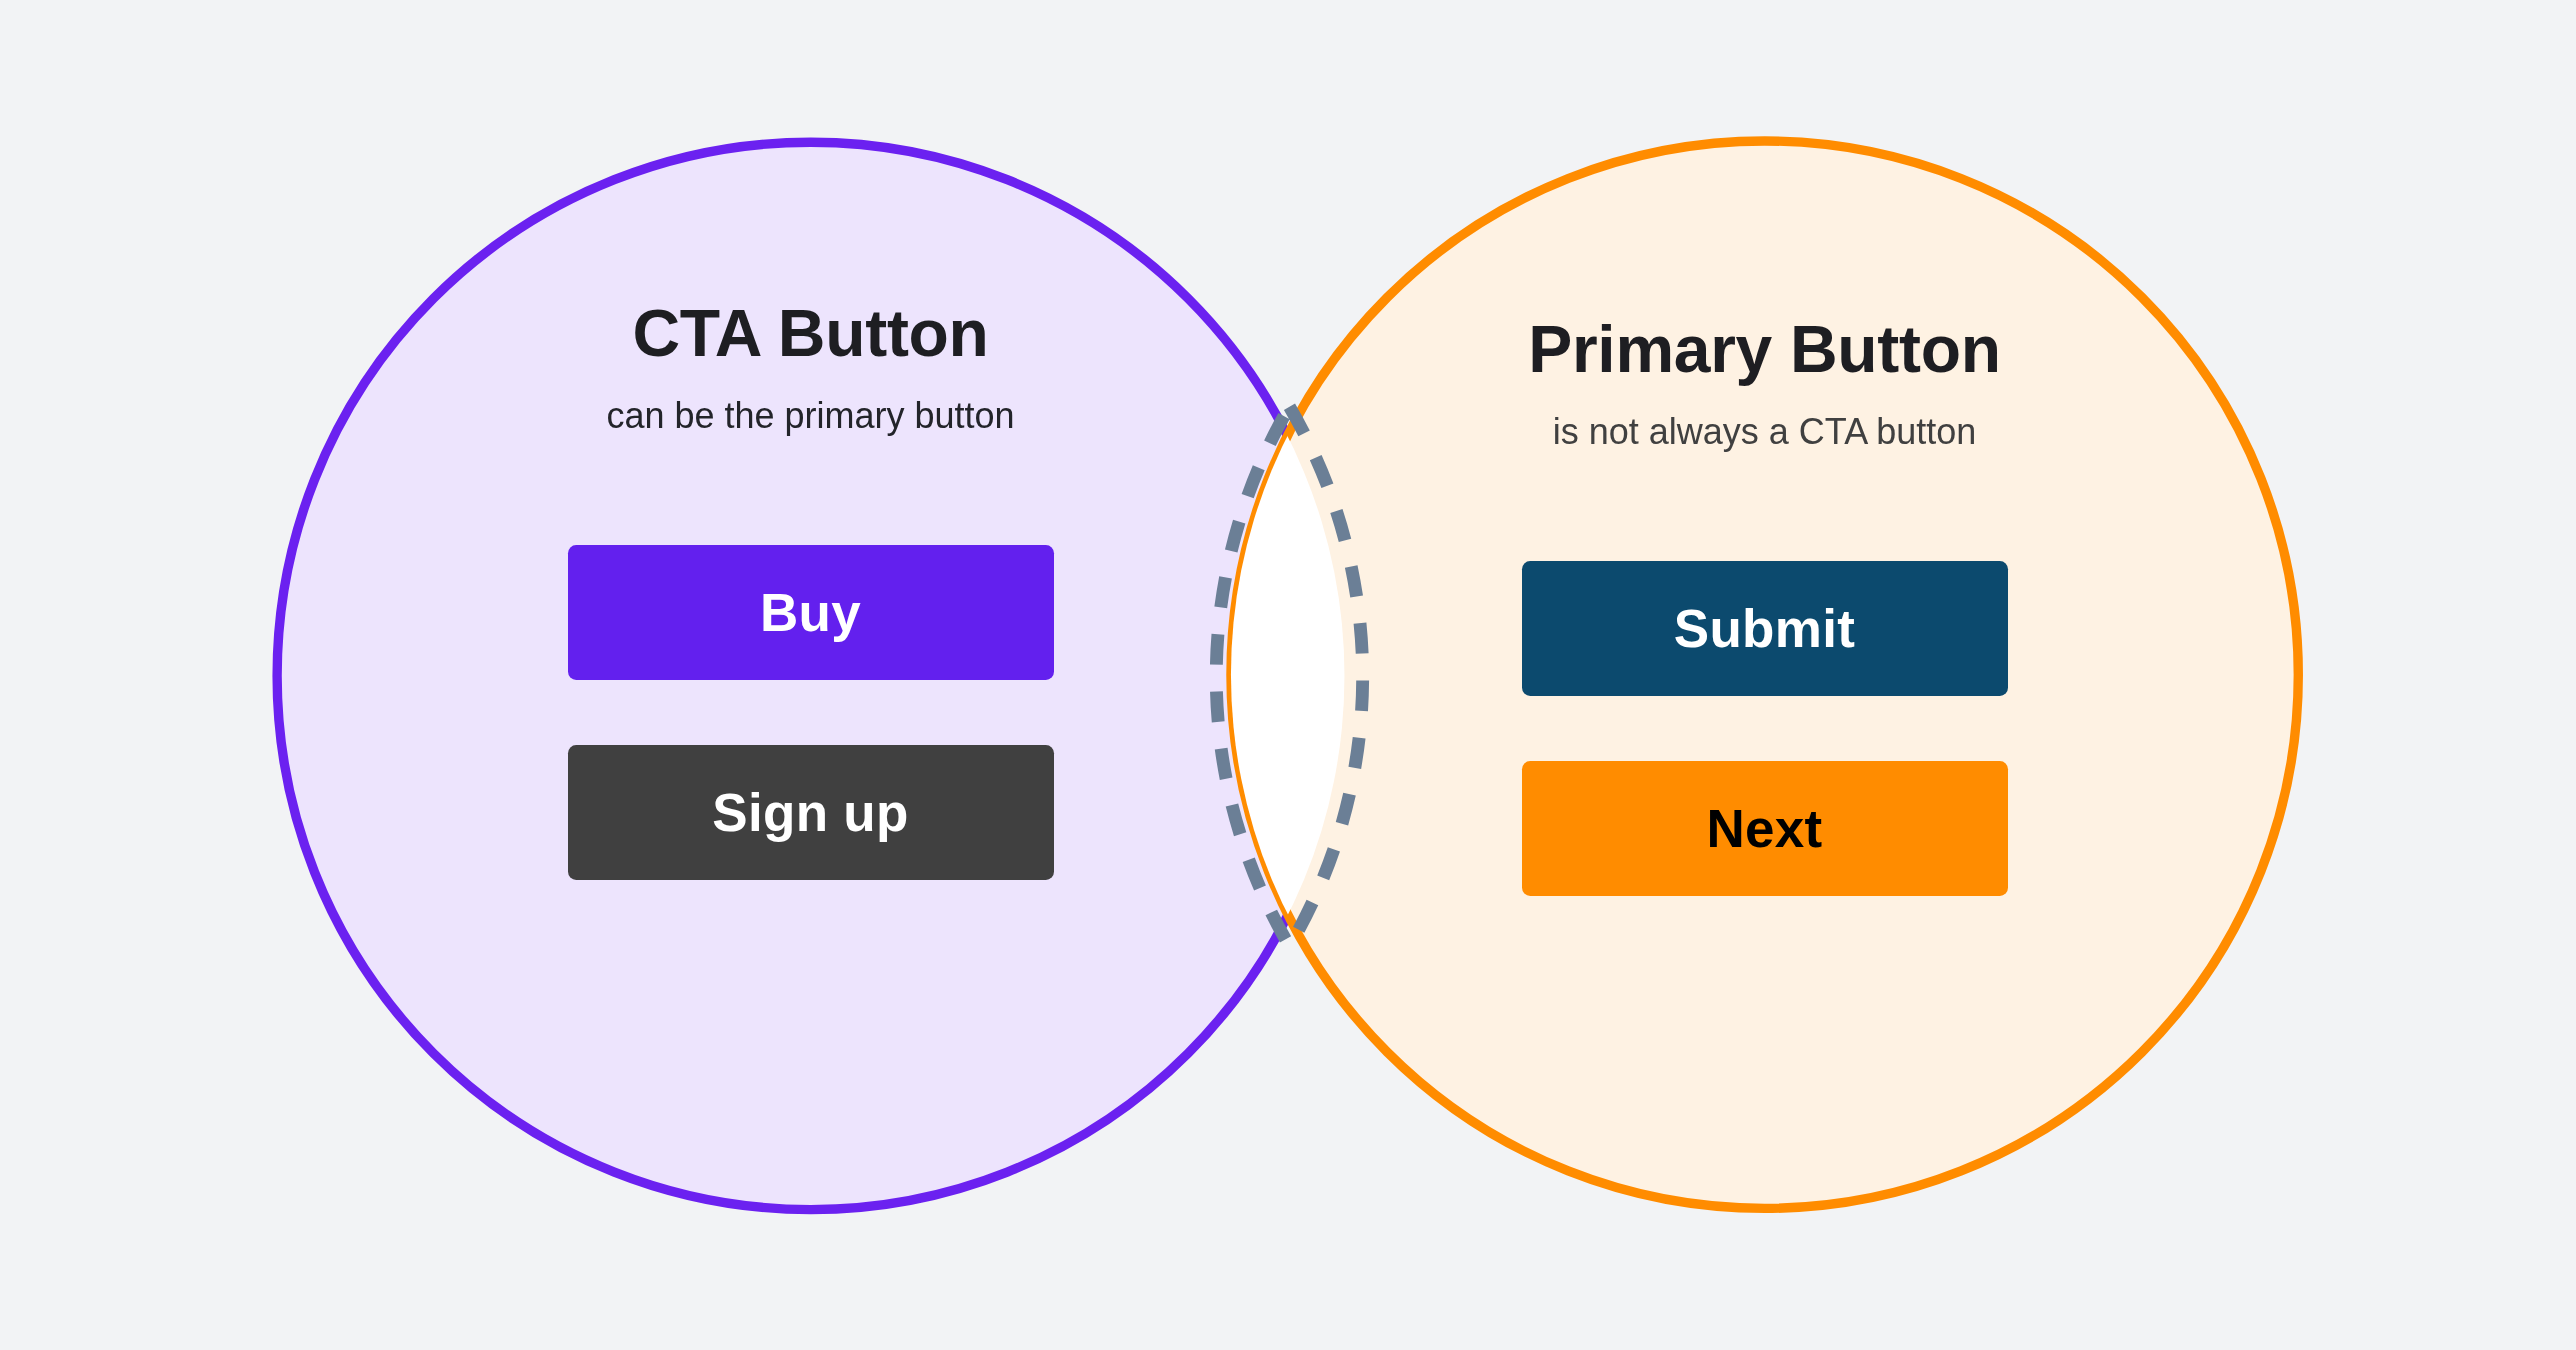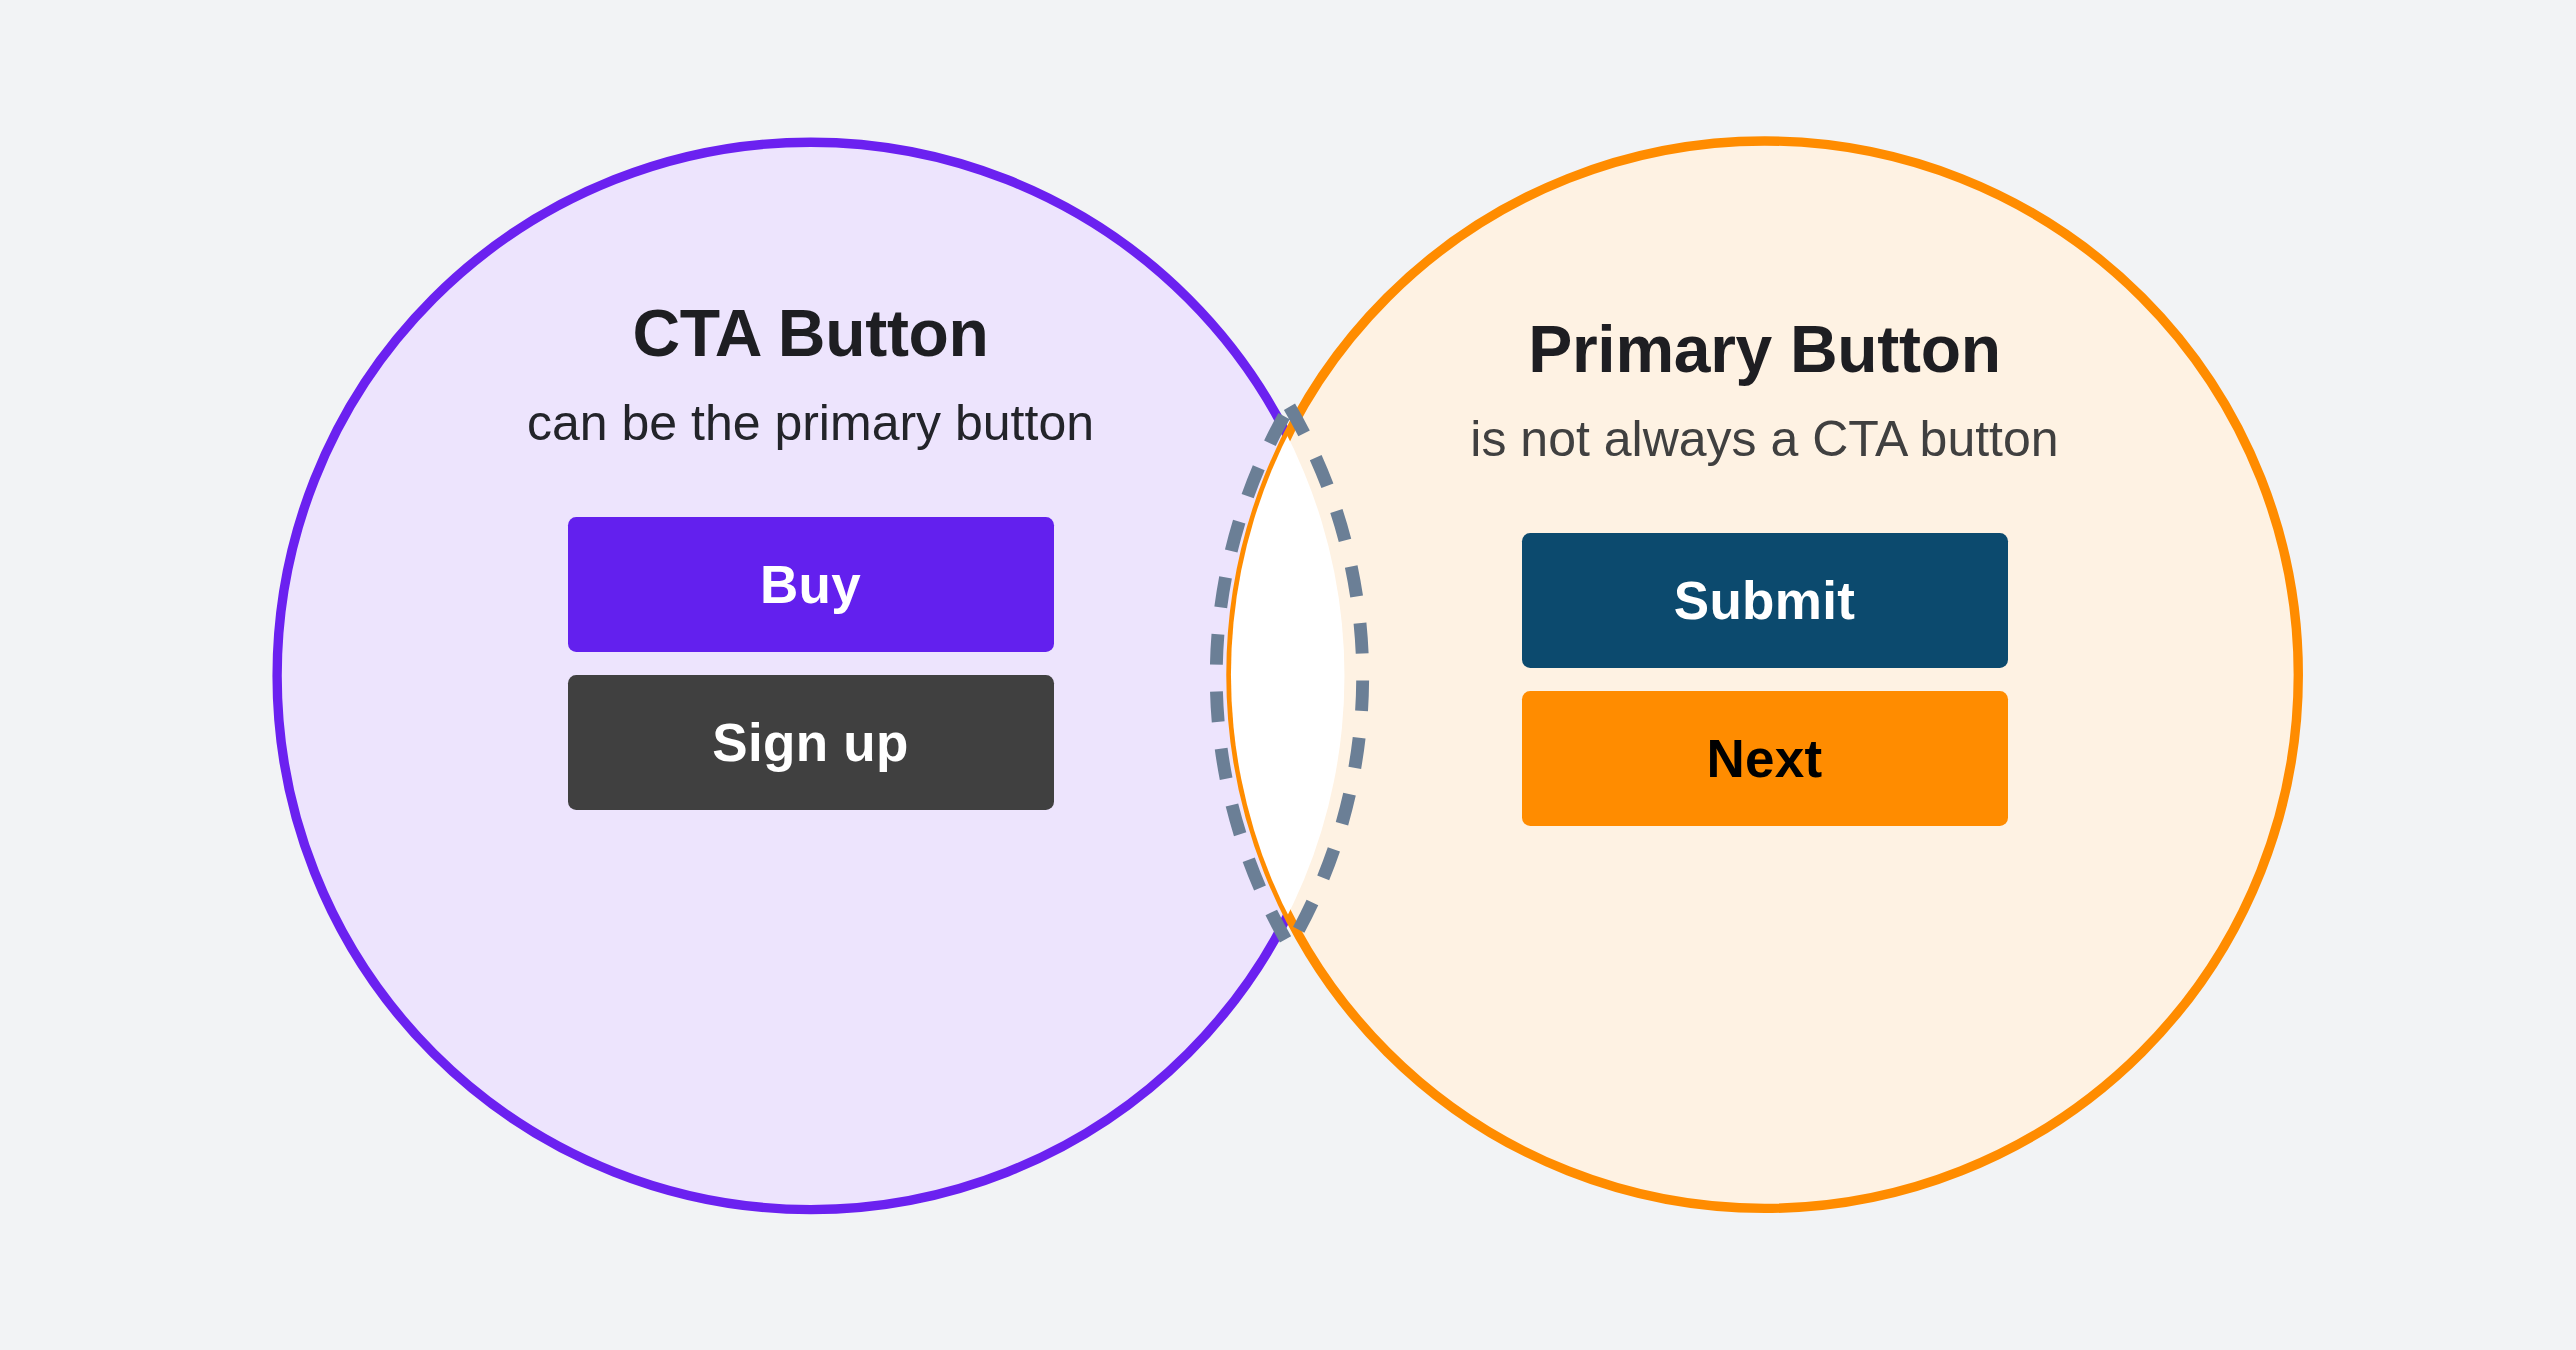--- a/index.html
+++ b/index.html
@@ -39,21 +39,21 @@
   .set-title {
     font-size: 66px;
     font-weight: 700;
     color: #1E1E22;
     letter-spacing: -0.3px;
     line-height: 1.0;
     margin: 0;
     white-space: nowrap;
   }
   .set-subtitle {
-    font-size: 50px;
+    font-size: 36px;
     font-weight: 400;
     color: #23242A;
     line-height: 1.0;
     margin: 0;
     margin-top: 32px;
     white-space: nowrap;
   }
   .btn-stack {
     margin-top: 69px;
     display: flex;
@@ -69,20 +69,21 @@
     color: #FFFFFF;
     font-family: "Liberation Sans", sans-serif;
     font-size: 53px;
     font-weight: 600;
     letter-spacing: 0.3px;
     display: flex;
     align-items: center;
     justify-content: center;
     cursor: pointer;
     padding: 0;
+    margin-top: 42px;
   }
   .venn-btn.purple { background: #6320EE; }
   .venn-btn.orange { background: #FF8C00; }
 </style>
 </head>
 <body style="width: 2576px; height: 1350px;">
 
 <div id="venn-stage" style="background: rgb(242, 243, 245); width: 2576px; height: 1350px;">
 
   <svg id="venn-svg" viewBox="0 0 4401 2307" xmlns="http://www.w3.org/2000/svg" style="width: 2576px; height: 1350px;">

